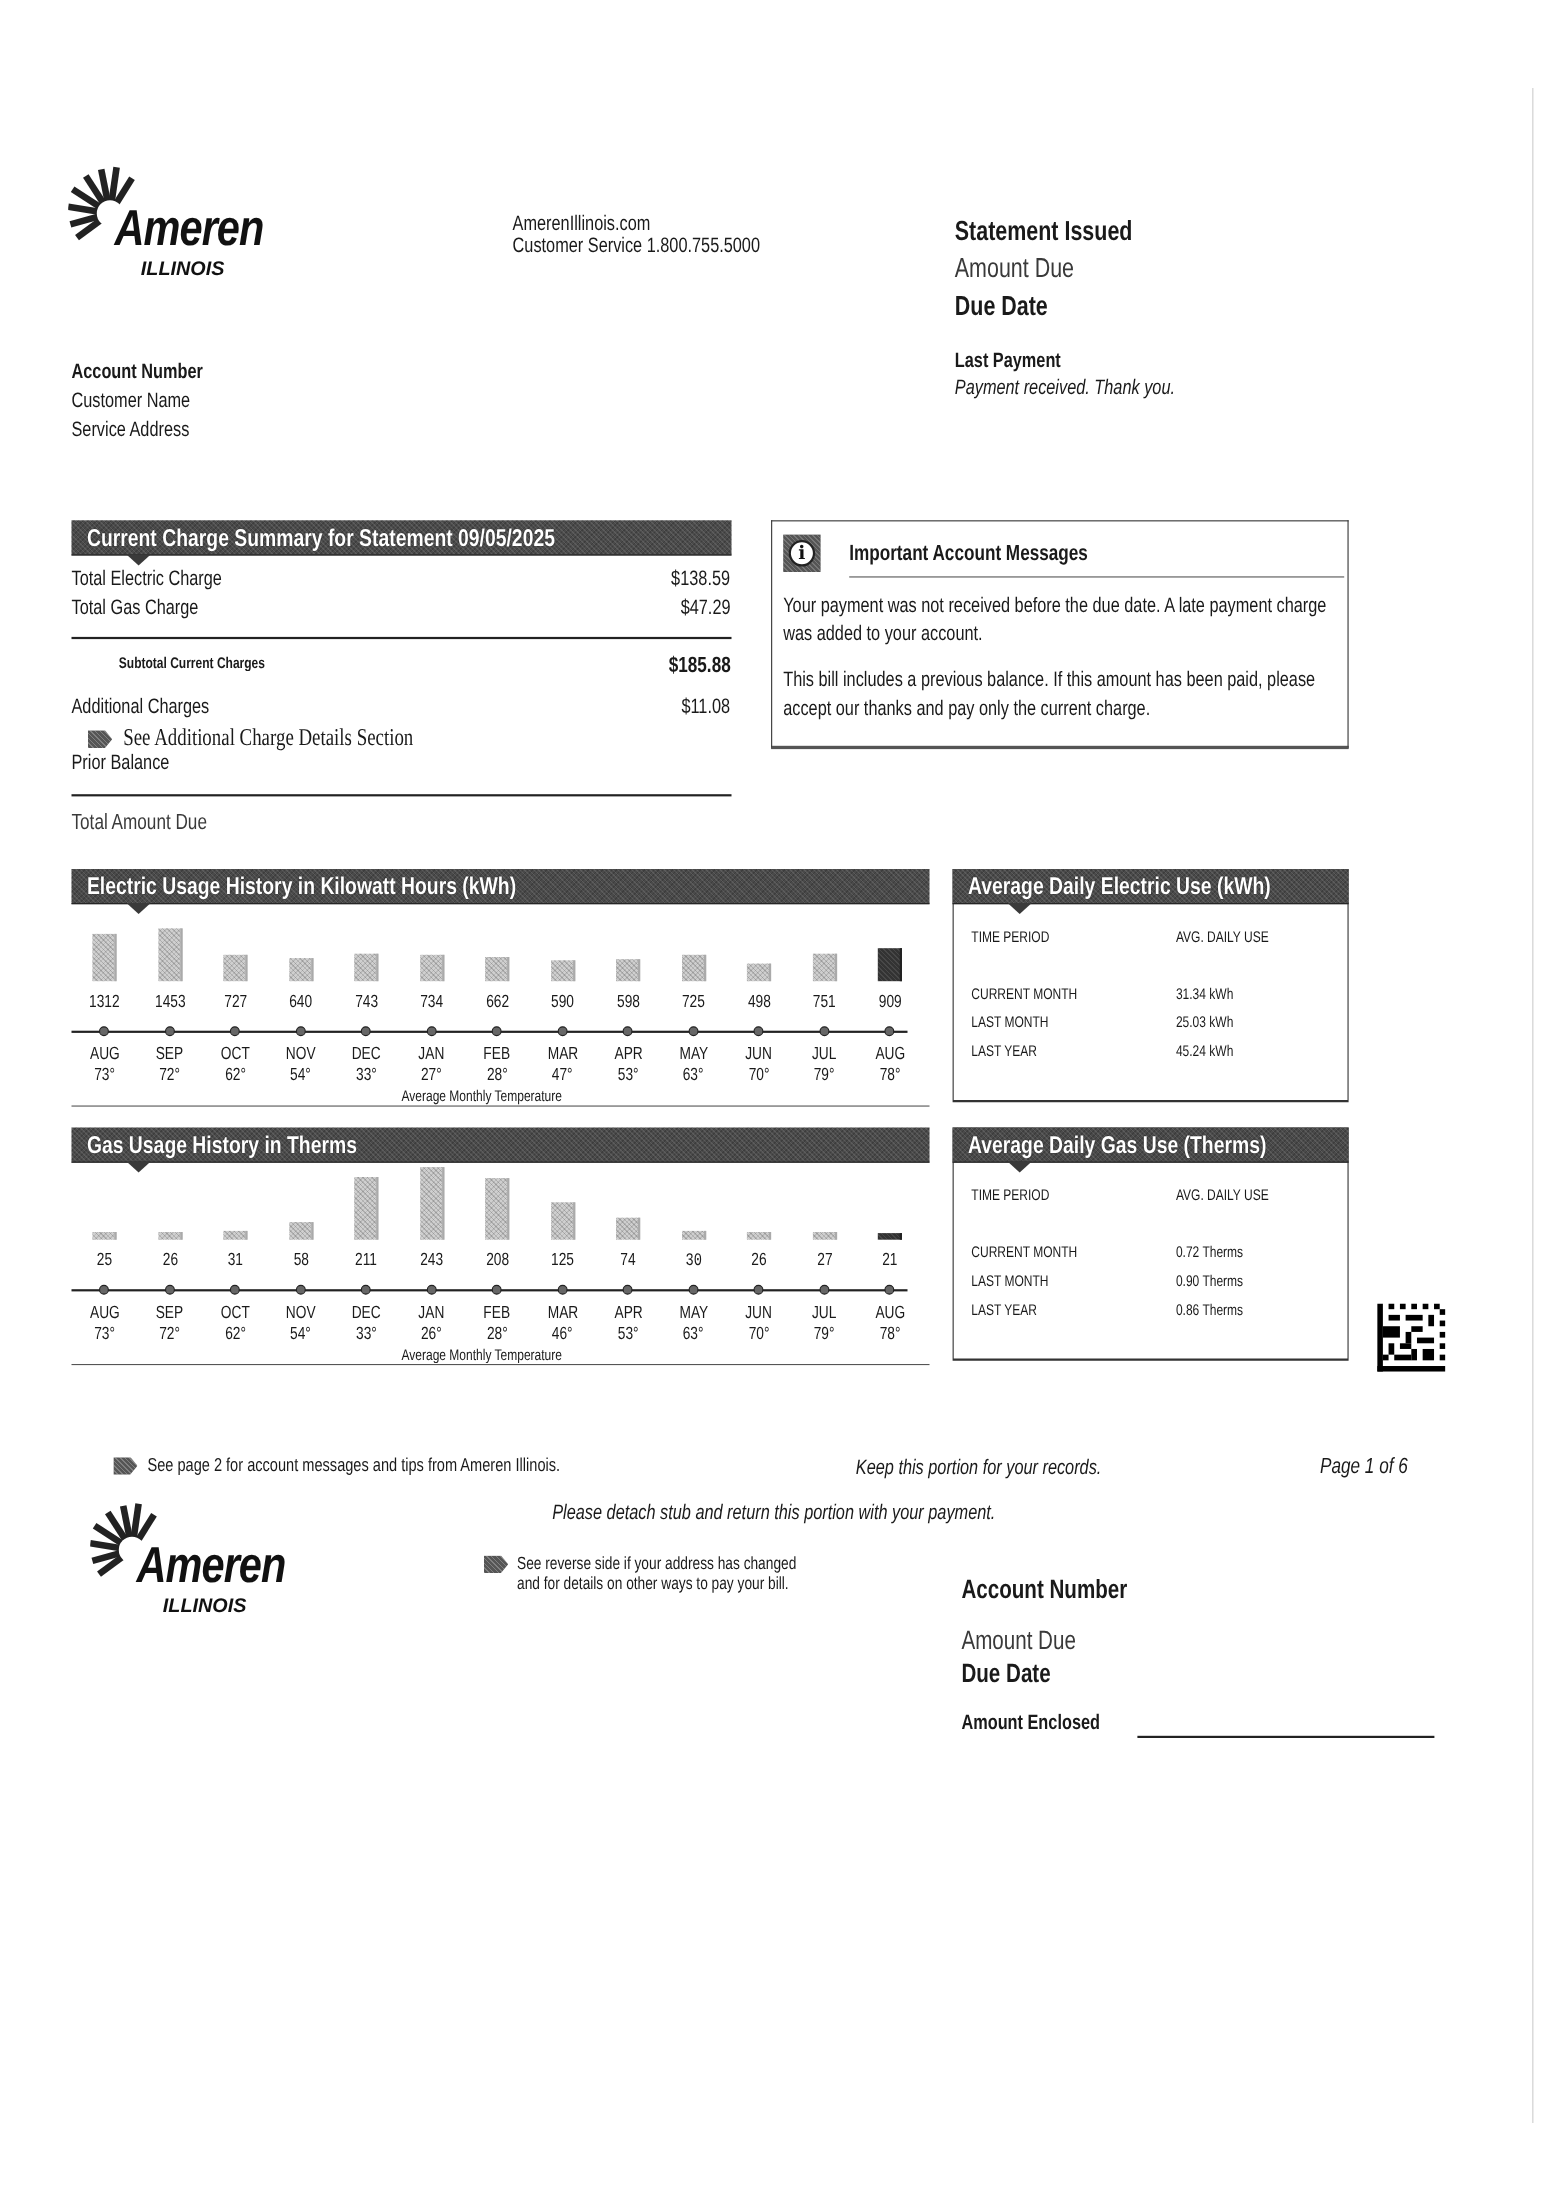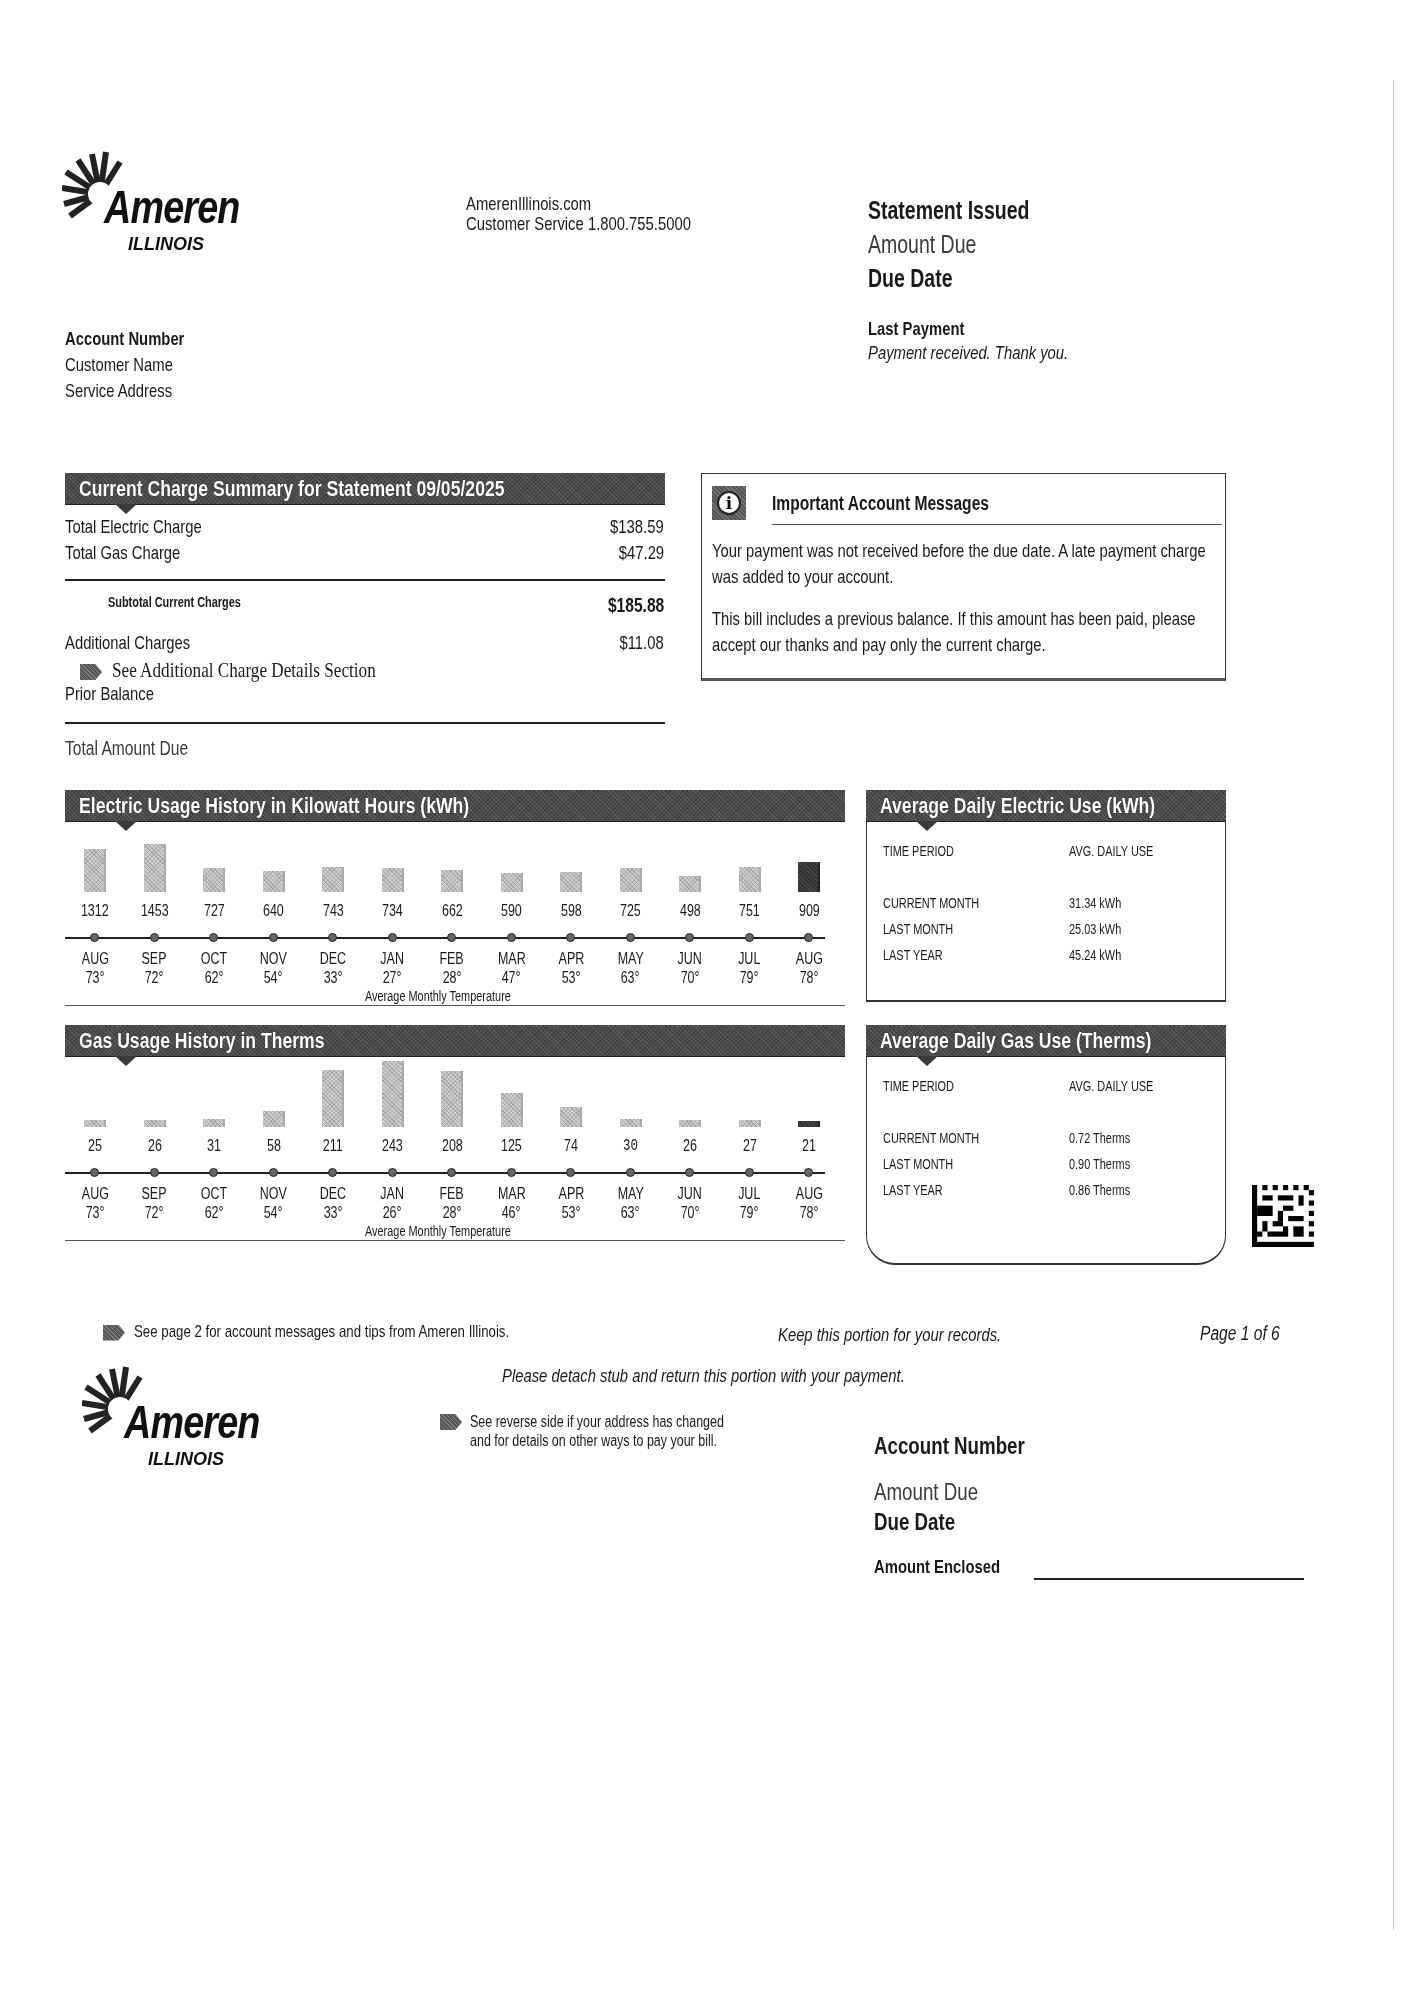--- a/index.html
+++ b/index.html
@@ -293,21 +293,21 @@
   <div class="side-row" style="left:16px; top:52px;"><span class="cond">TIME PERIOD</span></div>
   <div class="side-row" style="left:202px; top:52px;"><span class="cond">AVG. DAILY USE</span></div>
   <div class="side-row" style="left:16px; top:104px;"><span class="cond">CURRENT MONTH</span></div>
   <div class="side-row" style="left:202px; top:104px;"><span class="cond">31.34 kWh</span></div>
   <div class="side-row" style="left:16px; top:130px;"><span class="cond">LAST MONTH</span></div>
   <div class="side-row" style="left:202px; top:130px;"><span class="cond">25.03 kWh</span></div>
   <div class="side-row" style="left:16px; top:156px;"><span class="cond">LAST YEAR</span></div>
   <div class="side-row" style="left:202px; top:156px;"><span class="cond">45.24 kWh</span></div>
 </div>
 
-<div class="side-box" style="left:866px; top:1025px; width:360px; height:240px;border-radius:29px;">
+<div class="side-box" style="left:866px; top:1025px; width:360px; height:212px;">
   <div class="band" style="left:-1px; top:-1px; width:360px;">
     <span class="txt">Average Daily Gas Use (Therms)</span>
     <div class="notch"></div>
   </div>
   <div class="side-row" style="left:16px; top:52px;"><span class="cond">TIME PERIOD</span></div>
   <div class="side-row" style="left:202px; top:52px;"><span class="cond">AVG. DAILY USE</span></div>
   <div class="side-row" style="left:16px; top:104px;"><span class="cond">CURRENT MONTH</span></div>
   <div class="side-row" style="left:202px; top:104px;"><span class="cond">0.72 Therms</span></div>
   <div class="side-row" style="left:16px; top:130px;"><span class="cond">LAST MONTH</span></div>
   <div class="side-row" style="left:202px; top:130px;"><span class="cond">0.90 Therms</span></div>

